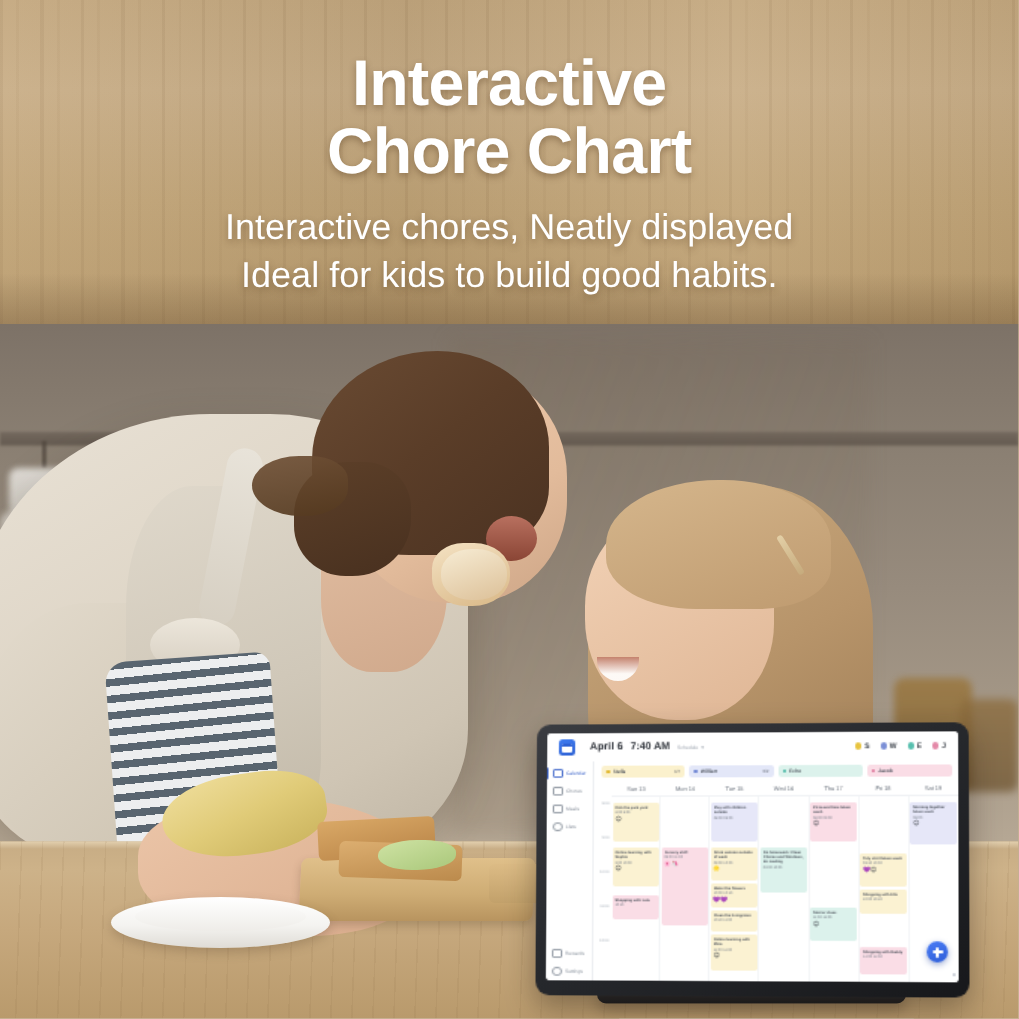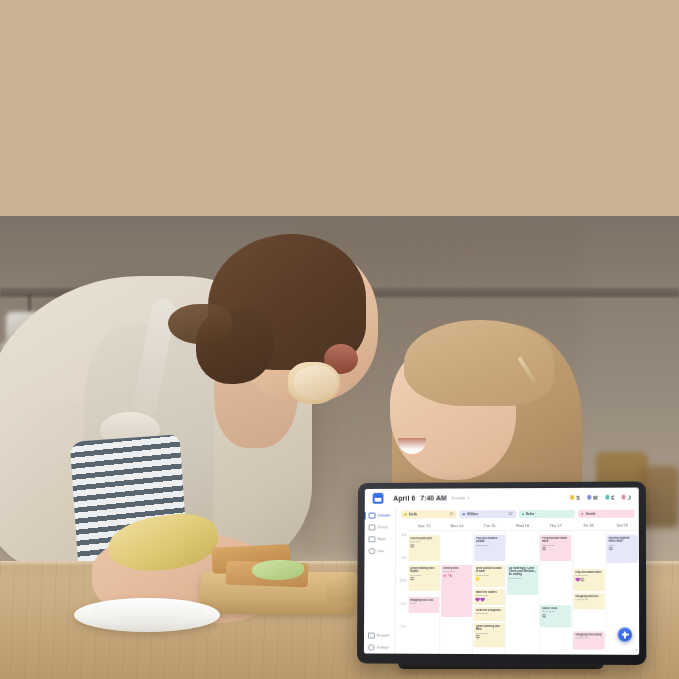--- a/index.html
+++ b/index.html
@@ -234,20 +234,28 @@
     display:flex;align-items:center;justify-content:center;}
   .fab:before{content:"";position:absolute;width:7px;height:1.4px;background:#fff;border-radius:1px;}
   .fab:after{content:"";position:absolute;width:1.4px;height:7px;background:#fff;border-radius:1px;}
   .scroll-dot{position:absolute;right:2px;bottom:4px;width:1.6px;height:1.6px;border-radius:50%;background:#c9ced6;}
 </style>
 </head>
 <body>
 
 <div id="stage">
 
+  <div class="banner">
+    <div class="banner-inner">
+      <div class="h1">Interactive</div>
+      <div class="h1">Chore Chart</div>
+      <div class="sub">Interactive chores, Neatly displayed</div>
+      <div class="sub" style="margin-top:0">Ideal for kids to build good habits.</div>
+    </div>
+  </div>
 
   <div class="photo">
     <div class="kb-wall"></div>
     <div class="kb-boardR"></div>
     <div class="kb-rail"></div>
     <div class="kb-hook1"></div>
     <div class="kb-hook2"></div>
     <div class="kb-mug1"></div>
     <div class="kb-mug2"></div>
     <div class="kb-jarA"></div>

